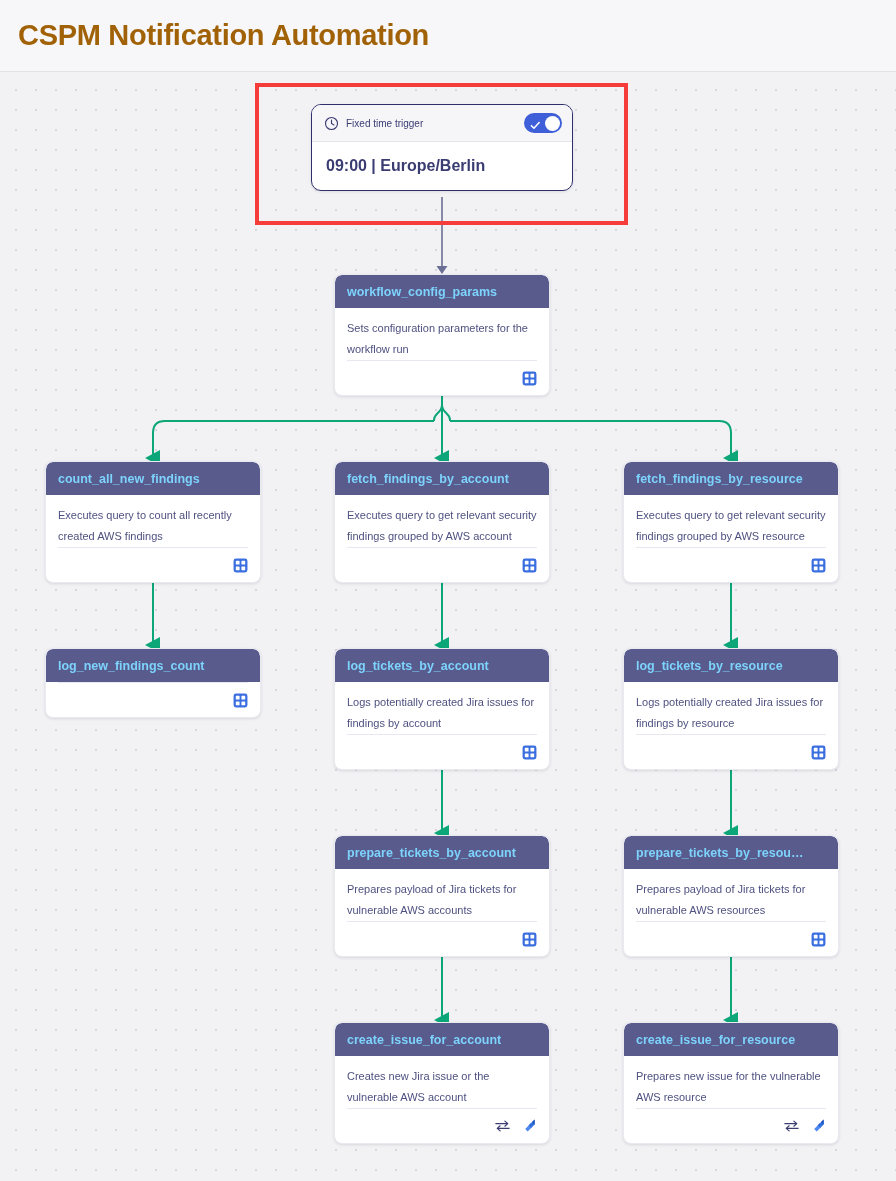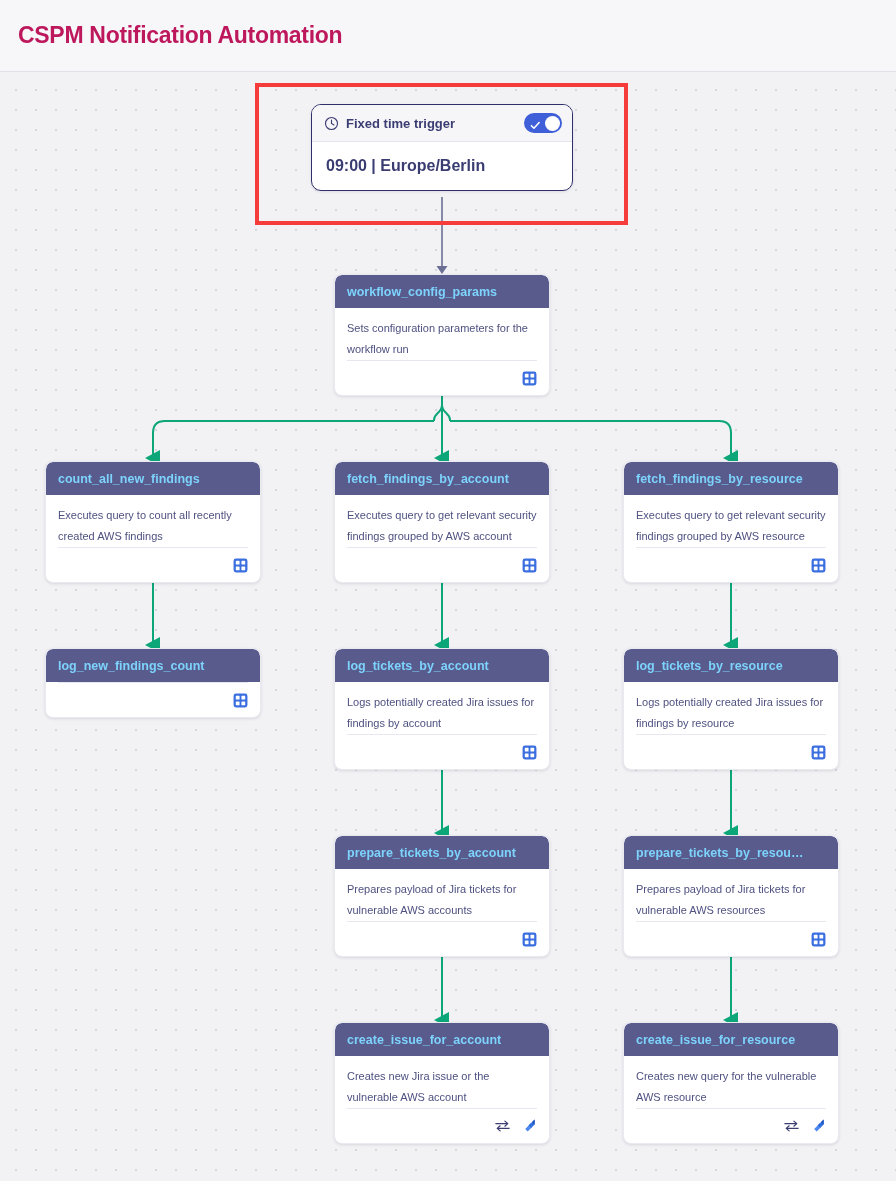--- a/index.html
+++ b/index.html
@@ -19,23 +19,23 @@
   #page-header {
     height: 72px;
     background: #f7f7f9;
     border-bottom: 1px solid #e2e2e8;
     display: flex;
     align-items: center;
     padding-left: 18px;
     box-sizing: border-box;
   }
   #page-title {
-    font-size: 23px;
+    font-size: 29px;
     font-weight: bold;
-    color: #be185d;
+    color: #a16207;
     letter-spacing: -0.3px;
   }
 
   
   #canvas {
     position: absolute;
     top: 72px;
     left: 0;
     width: 896px;
     height: 1109px;
@@ -77,22 +77,22 @@
     display: flex;
     align-items: center;
     height: 37px;
     padding: 0 10px 0 12px;
     background: #f6f6f9;
     border-bottom: 1px solid #e4e4ec;
     box-sizing: border-box;
   }
   .trigger-clock { margin-right: 7px; display: flex; align-items: center; }
   .trigger-title {
-    font-size: 13px;
-    font-weight: bold;
+    font-size: 10px;
+    font-weight: normal;
     color: #3a3c72;
     flex: 1;
   }
   .toggle {
     width: 38px;
     height: 20px;
     border-radius: 10px;
     background: #3f5fd8;
     position: relative;
     display: flex;
@@ -444,21 +444,21 @@
         </svg>
       </span>
     </div>
   </div>
 
   <div class="node tall" style="left:623px; top:950px;">
     <div class="node-head">
       <span class="node-title">create_issue_for_resource</span>
     </div>
     <div class="node-body">
-      <div class="node-desc">Creates new query for the vulnerable AWS resource</div>
+      <div class="node-desc">Prepares new issue for the vulnerable AWS resource</div>
     </div>
     <div class="node-footer">
       <span class="icon-loop">
         <svg width="17" height="14" viewBox="0 0 18 14">
           <path d="M1.5,4.5 L14,4.5" stroke="#3a3c72" stroke-width="1.3" fill="none"></path>
           <path d="M11.5,1.8 L14.6,4.5 L11.5,7.2" stroke="#3a3c72" stroke-width="1.3" fill="none" stroke-linecap="round" stroke-linejoin="round"></path>
           <path d="M16.5,9.5 L4,9.5" stroke="#3a3c72" stroke-width="1.3" fill="none"></path>
           <path d="M6.5,6.8 L3.4,9.5 L6.5,12.2" stroke="#3a3c72" stroke-width="1.3" fill="none" stroke-linecap="round" stroke-linejoin="round"></path>
         </svg>
       </span>

